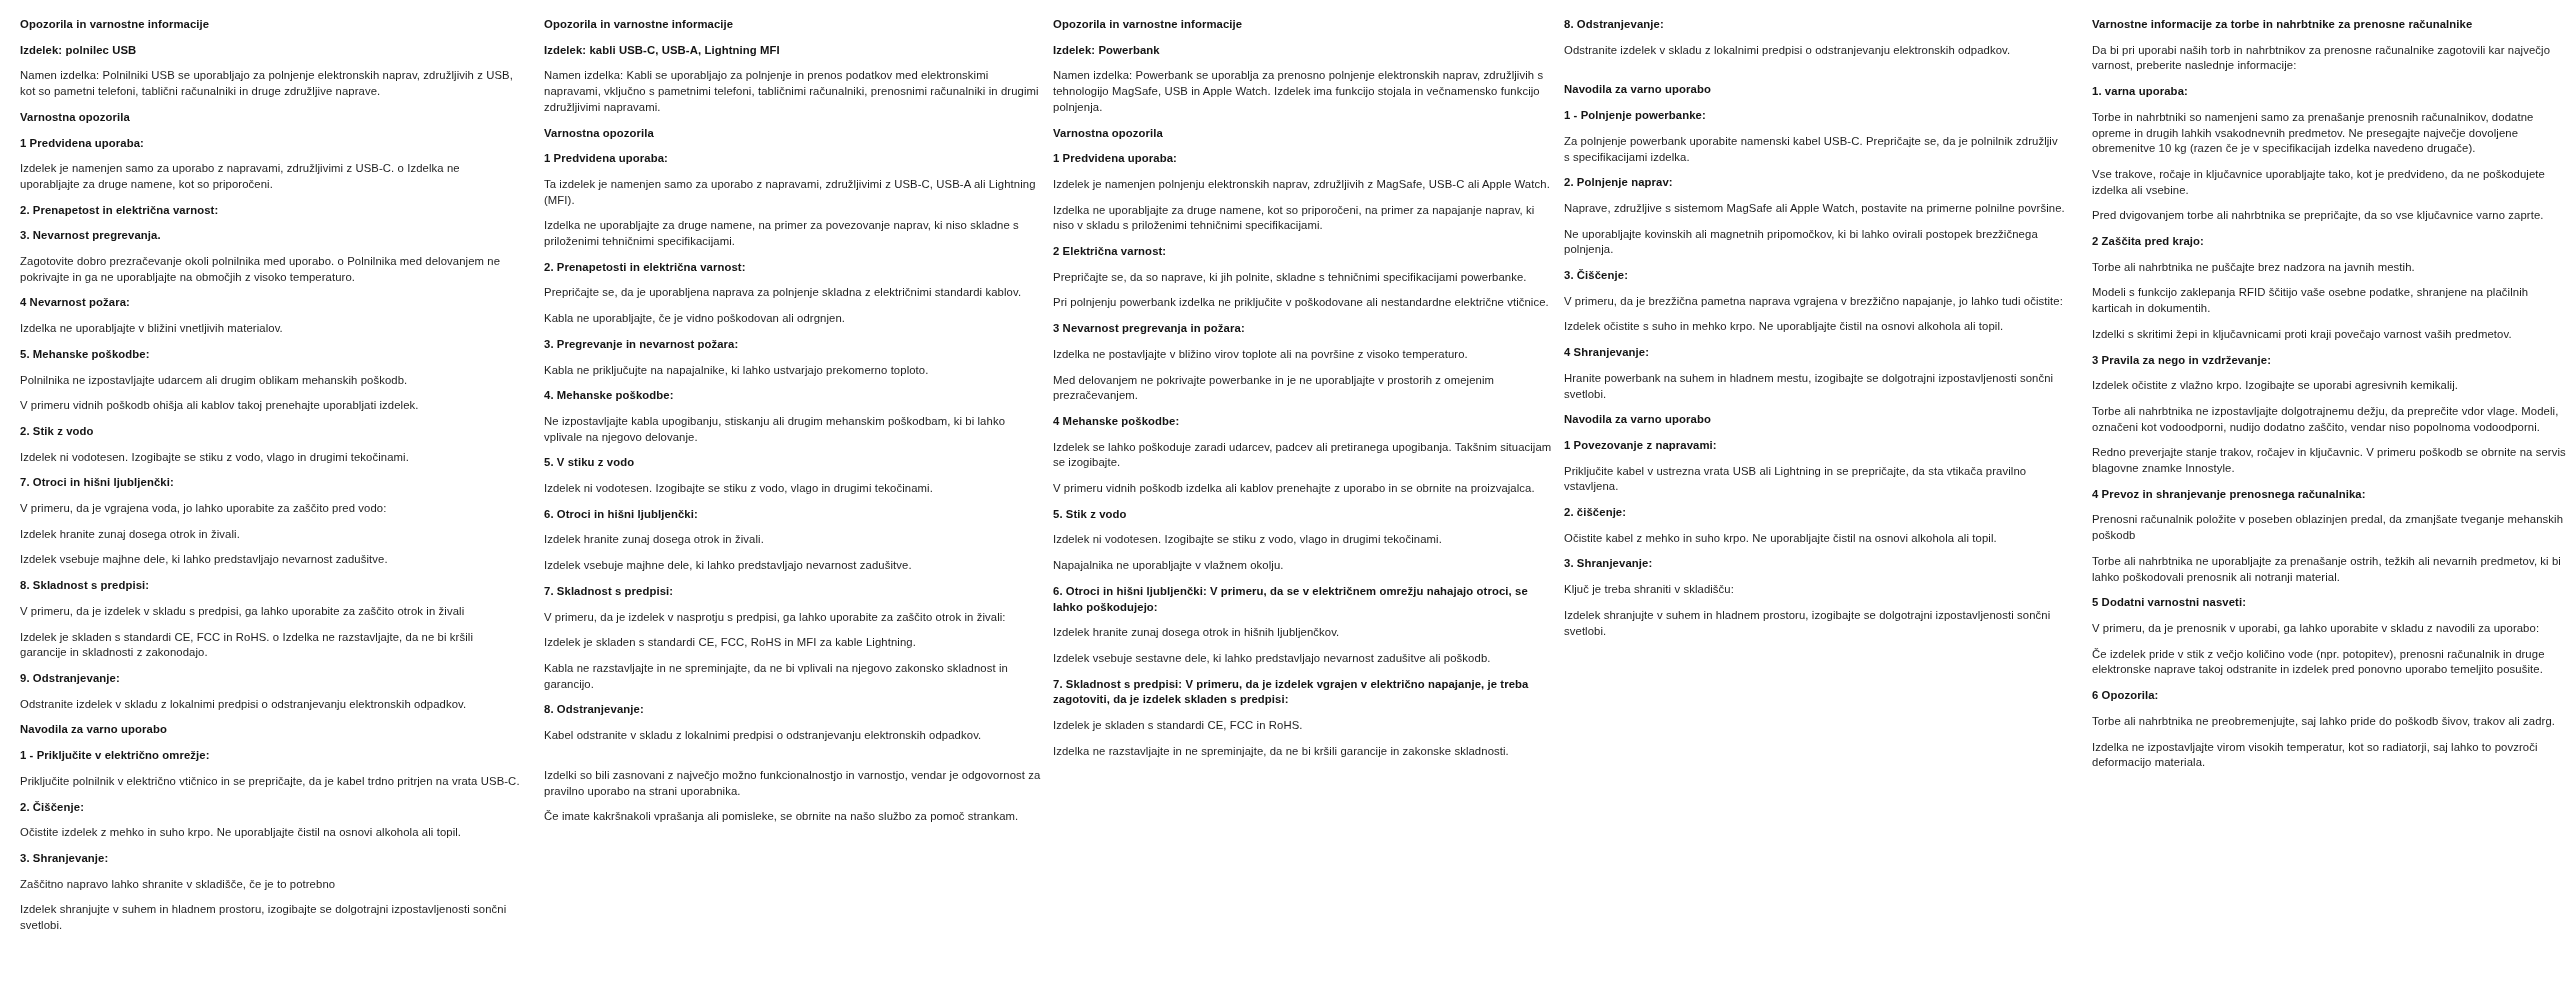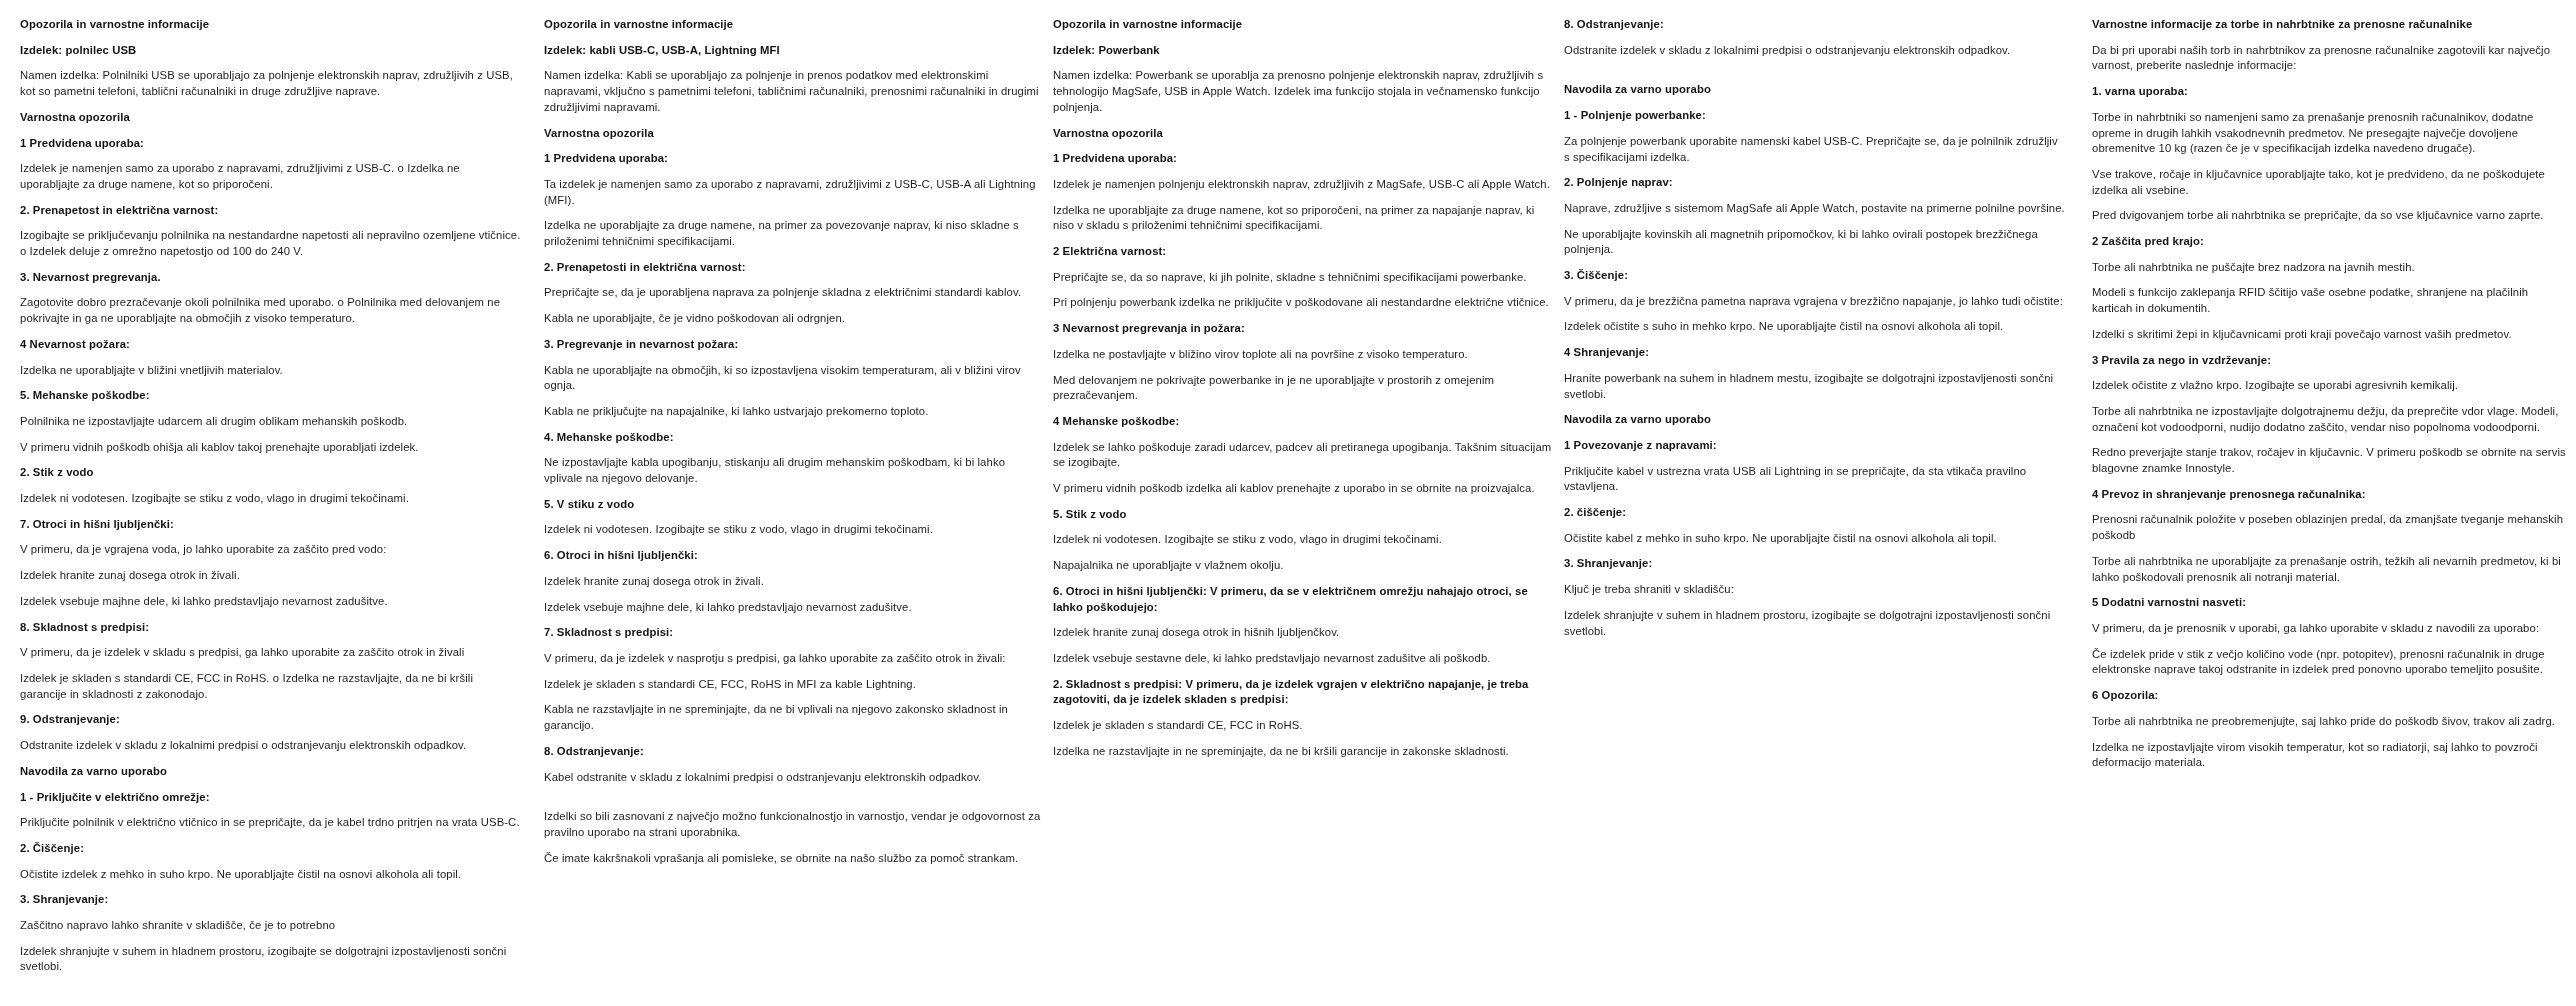--- a/index.html
+++ b/index.html
@@ -41,21 +41,20 @@
 <body>
 
 <div class="column col-1">
     <div class="blk h">Opozorila in varnostne informacije</div>
     <div class="blk h">Izdelek: polnilec USB</div>
     <div class="blk">Namen izdelka: Polnilniki USB se uporabljajo za polnjenje elektronskih naprav, združljivih z USB, kot so pametni telefoni, tablični računalniki in druge združljive naprave.</div>
     <div class="blk h">Varnostna opozorila</div>
     <div class="blk h">1 Predvidena uporaba:</div>
     <div class="blk">Izdelek je namenjen samo za uporabo z napravami, združljivimi z USB-C. o Izdelka ne uporabljajte za druge namene, kot so priporočeni.</div>
     <div class="blk h">2. Prenapetost in električna varnost:</div>
-    <div class="blk">Izogibajte se priključevanju polnilnika na nestandardne napetosti ali nepravilno ozemljene vtičnice. o Izdelek deluje z omrežno napetostjo od 100 do 240 V.</div>
     <div class="blk h">3. Nevarnost pregrevanja.</div>
     <div class="blk">Zagotovite dobro prezračevanje okoli polnilnika med uporabo. o Polnilnika med delovanjem ne pokrivajte in ga ne uporabljajte na območjih z visoko temperaturo.</div>
     <div class="blk h">4 Nevarnost požara:</div>
     <div class="blk">Izdelka ne uporabljajte v bližini vnetljivih materialov.</div>
     <div class="blk h">5. Mehanske poškodbe:</div>
     <div class="blk">Polnilnika ne izpostavljajte udarcem ali drugim oblikam mehanskih poškodb.</div>
     <div class="blk">V primeru vidnih poškodb ohišja ali kablov takoj prenehajte uporabljati izdelek.</div>
     <div class="blk h">2. Stik z vodo</div>
     <div class="blk">Izdelek ni vodotesen. Izogibajte se stiku z vodo, vlago in drugimi tekočinami.</div>
     <div class="blk h">7. Otroci in hišni ljubljenčki:</div>
@@ -81,21 +80,20 @@
     <div class="blk h">Izdelek: kabli USB-C, USB-A, Lightning MFI</div>
     <div class="blk">Namen izdelka: Kabli se uporabljajo za polnjenje in prenos podatkov med elektronskimi napravami, vključno s pametnimi telefoni, tabličnimi računalniki, prenosnimi računalniki in drugimi združljivimi napravami.</div>
     <div class="blk h">Varnostna opozorila</div>
     <div class="blk h">1 Predvidena uporaba:</div>
     <div class="blk">Ta izdelek je namenjen samo za uporabo z napravami, združljivimi z USB-C, USB-A ali Lightning (MFI).</div>
     <div class="blk">Izdelka ne uporabljajte za druge namene, na primer za povezovanje naprav, ki niso skladne s priloženimi tehničnimi specifikacijami.</div>
     <div class="blk h">2. Prenapetosti in električna varnost:</div>
     <div class="blk">Prepričajte se, da je uporabljena naprava za polnjenje skladna z električnimi standardi kablov.</div>
     <div class="blk">Kabla ne uporabljajte, če je vidno poškodovan ali odrgnjen.</div>
     <div class="blk h">3. Pregrevanje in nevarnost požara:</div>
-    <div class="blk">Kabla ne uporabljajte na območjih, ki so izpostavljena visokim temperaturam, ali v bližini virov ognja.</div>
     <div class="blk">Kabla ne priključujte na napajalnike, ki lahko ustvarjajo prekomerno toploto.</div>
     <div class="blk h">4. Mehanske poškodbe:</div>
     <div class="blk">Ne izpostavljajte kabla upogibanju, stiskanju ali drugim mehanskim poškodbam, ki bi lahko vplivale na njegovo delovanje.</div>
     <div class="blk h">5. V stiku z vodo</div>
     <div class="blk">Izdelek ni vodotesen. Izogibajte se stiku z vodo, vlago in drugimi tekočinami.</div>
     <div class="blk h">6. Otroci in hišni ljubljenčki:</div>
     <div class="blk">Izdelek hranite zunaj dosega otrok in živali.</div>
     <div class="blk">Izdelek vsebuje majhne dele, ki lahko predstavljajo nevarnost zadušitve.</div>
     <div class="blk h">7. Skladnost s predpisi:</div>
     <div class="blk">V primeru, da je izdelek v nasprotju s predpisi, ga lahko uporabite za zaščito otrok in živali:</div>
@@ -122,21 +120,21 @@
     <div class="blk">Med delovanjem ne pokrivajte powerbanke in je ne uporabljajte v prostorih z omejenim prezračevanjem.</div>
     <div class="blk h">4 Mehanske poškodbe:</div>
     <div class="blk">Izdelek se lahko poškoduje zaradi udarcev, padcev ali pretiranega upogibanja. Takšnim situacijam se izogibajte.</div>
     <div class="blk">V primeru vidnih poškodb izdelka ali kablov prenehajte z uporabo in se obrnite na proizvajalca.</div>
     <div class="blk h">5. Stik z vodo</div>
     <div class="blk">Izdelek ni vodotesen. Izogibajte se stiku z vodo, vlago in drugimi tekočinami.</div>
     <div class="blk">Napajalnika ne uporabljajte v vlažnem okolju.</div>
     <div class="blk h">6. Otroci in hišni ljubljenčki: V primeru, da se v električnem omrežju nahajajo otroci, se lahko poškodujejo:</div>
     <div class="blk">Izdelek hranite zunaj dosega otrok in hišnih ljubljenčkov.</div>
     <div class="blk">Izdelek vsebuje sestavne dele, ki lahko predstavljajo nevarnost zadušitve ali poškodb.</div>
-    <div class="blk h">2. Skladnost s predpisi: V primeru, da je izdelek vgrajen v električno napajanje, je treba zagotoviti, da je izdelek skladen s predpisi:</div>
+    <div class="blk h">7. Skladnost s predpisi: V primeru, da je izdelek vgrajen v električno napajanje, je treba zagotoviti, da je izdelek skladen s predpisi:</div>
     <div class="blk">Izdelek je skladen s standardi CE, FCC in RoHS.</div>
     <div class="blk">Izdelka ne razstavljajte in ne spreminjajte, da ne bi kršili garancije in zakonske skladnosti.</div>
   </div>
 <div class="column col-4">
     <div class="blk h">8. Odstranjevanje:</div>
     <div class="blk">Odstranite izdelek v skladu z lokalnimi predpisi o odstranjevanju elektronskih odpadkov.</div>
     <div class="blk h gap-lg">Navodila za varno uporabo</div>
     <div class="blk h">1 - Polnjenje powerbanke:</div>
     <div class="blk">Za polnjenje powerbank uporabite namenski kabel USB-C. Prepričajte se, da je polnilnik združljiv s specifikacijami izdelka.</div>
     <div class="blk h">2. Polnjenje naprav:</div>

